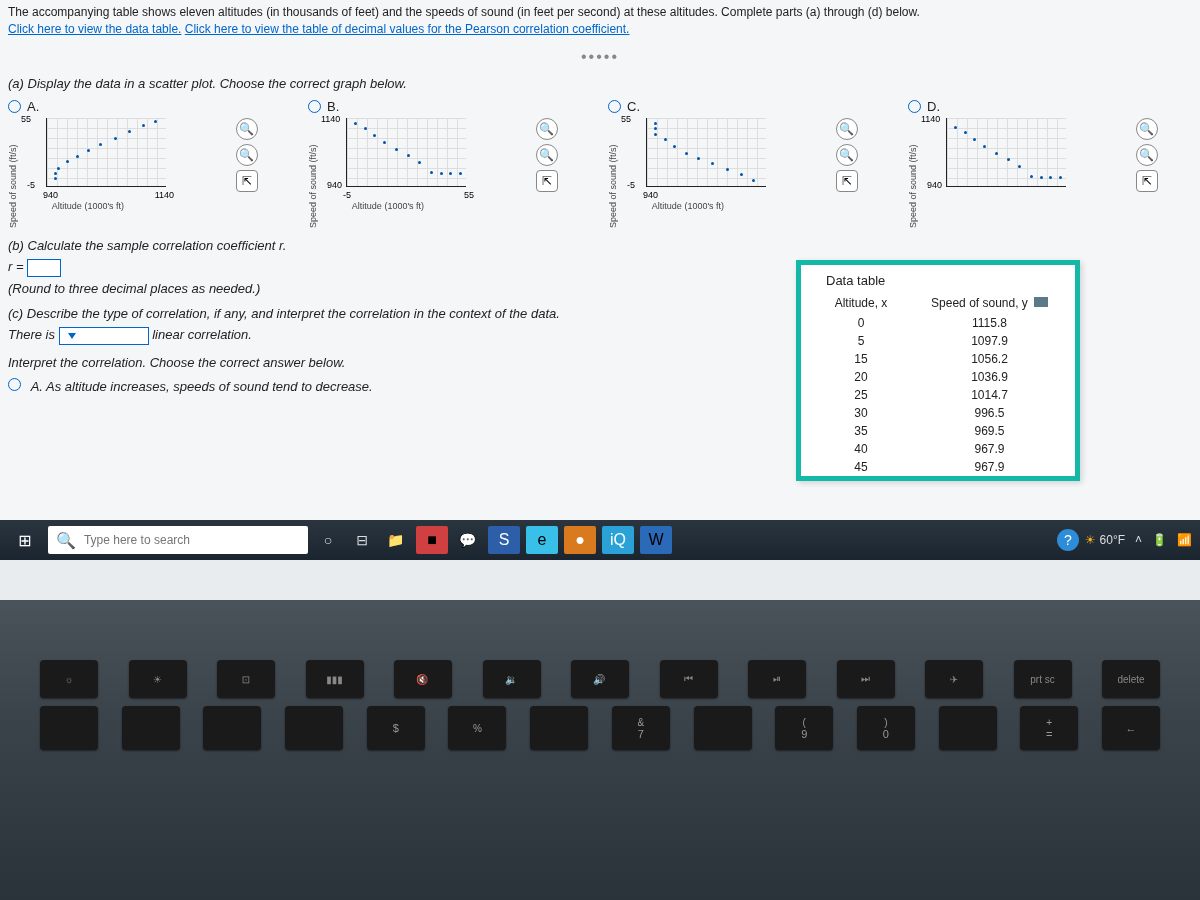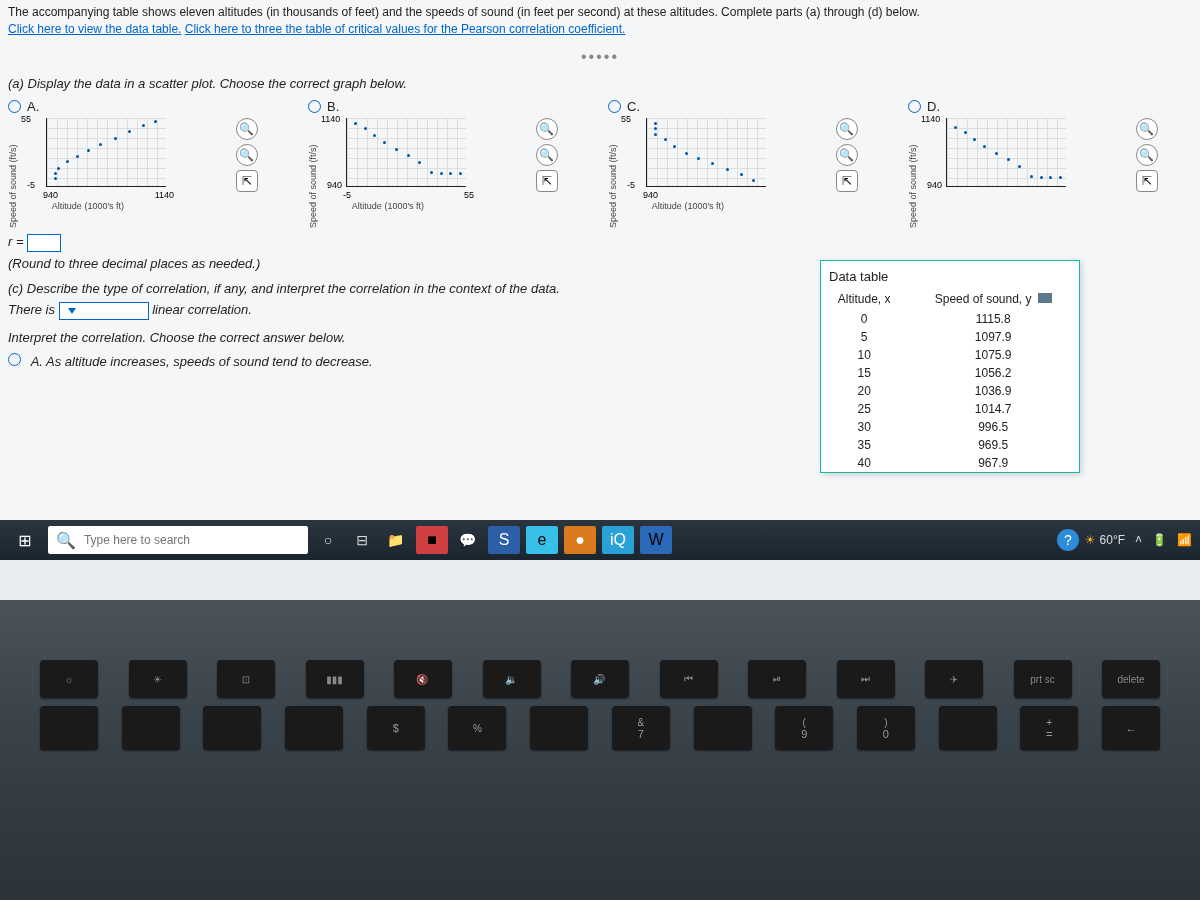--- a/index.html
+++ b/index.html
@@ -22,21 +22,21 @@
   .tick-x-left { position: absolute; left: -4px; bottom: -14px; font-size: 9px; }
   .tick-x-right { position: absolute; right: -8px; bottom: -14px; font-size: 9px; }
   .xlabel { font-size: 9px; text-align: center; margin-top: 14px; margin-left: 10px; width: 120px; color: #444; }
   .tools { position: absolute; right: 10px; top: 0; display: flex; flex-direction: column; gap: 4px; }
   .tool-btn { width: 22px; height: 22px; border: 1px solid #888; border-radius: 50%; background: #fff; display: flex; align-items: center; justify-content: center; font-size: 12px; cursor: pointer; }
   .tool-btn.sq { border-radius: 4px; }
   .dot { position: absolute; width: 3px; height: 3px; background: #0055aa; border-radius: 50%; }
   .input-box { border: 1px solid #0066cc; background: #fff; width: 34px; height: 18px; display: inline-block; vertical-align: middle; }
   .select-box { border: 1px solid #0066cc; background: #fff; height: 18px; display: inline-flex; align-items: center; padding: 0 4px; vertical-align: middle; }
   .select-arrow { width: 0; height: 0; border-left: 4px solid transparent; border-right: 4px solid transparent; border-top: 6px solid #0066cc; margin-left: 4px; }
-  .data-popup { position: absolute; right: 120px; top: 260px; background: #fff; border: 1px solid #14b8a6; box-shadow: 2px 2px 6px rgba(0,0,0,0.15); width: 260px; }
+  .data-popup { position: absolute; right: 120px; top: 260px; background: #fff; border: 5px solid #14b8a6; box-shadow: 2px 2px 6px rgba(0,0,0,0.15); width: 284px; padding-left: 17px; }
   .popup-title { font-size: 13px; padding: 8px 8px 4px; color: #222; }
   .popup-table { width: 100%; font-size: 12px; border-collapse: collapse; }
   .popup-table th { text-align: center; font-weight: normal; padding: 4px 6px; color: #222; }
   .popup-table td { text-align: center; padding: 2px 6px; color: #222; }
   .popup-icon { width: 14px; height: 10px; background: #5a7a8a; display: inline-block; margin-left: 6px; }
   .cursor-arrow { position: absolute; right: 310px; top: 255px; font-size: 18px; color: #000; transform: rotate(-20deg); }
   
   .taskbar { position: absolute; bottom: 340px; left: 0; right: 0; height: 40px; background: linear-gradient(to bottom, #2a3540, #1a2530); display: flex; align-items: center; padding: 0 8px; gap: 6px; }
   .start-btn { width: 34px; height: 28px; display: flex; align-items: center; justify-content: center; color: #fff; font-size: 16px; }
   .search-wrap { background: #fff; height: 28px; width: 260px; display: flex; align-items: center; padding: 0 8px; gap: 8px; border-radius: 2px; }
@@ -58,21 +58,21 @@
   .num-key { background: #1a1a1a; color: #999; width: 58px; height: 44px; border-radius: 4px; display: flex; flex-direction: column; align-items: center; justify-content: center; font-size: 11px; box-shadow: 0 1px 2px rgba(0,0,0,0.5); }
   .num-key .top { font-size: 10px; }
 </style>
 </head>
 <body>
 
 <div class="page">
   <div class="intro">
     <span>The accompanying table shows eleven altitudes (in thousands of feet) and the speeds of sound (in feet per second) at these altitudes. Complete parts (a) through (d) below.</span><br>
     <span class="link">Click here to view the data table.</span>
-    <span class="link">Click here to three the table of critical values for the Pearson correlation coefficient.</span>
+    <span class="link">Click here to view the table of decimal values for the Pearson correlation coefficient.</span>
   </div>
   <div class="divider-dots">•••••</div>
 
   <div class="part">(a) Display the data in a scatter plot. Choose the correct graph below.</div>
 
   <div class="options-row">
 
     <div class="option">
       <div class="option-head">
         <span class="radio"></span>
@@ -204,20 +204,21 @@
         </div>
         <div class="tools">
           <div class="tool-btn">🔍</div>
           <div class="tool-btn">🔍</div>
           <div class="tool-btn sq">⇱</div>
         </div>
       </div>
     </div>
   </div>
 
+  <div class="part">(b) Calculate the sample correlation coefficient r.</div>
   <div class="part" style="margin-top:6px;">
     <span>r =</span>
     <span class="input-box"></span>
   </div>
   <div class="part" style="margin-top:4px;">(Round to three decimal places as needed.)</div>
 
   <div class="part">(c) Describe the type of correlation, if any, and interpret the correlation in the context of the data.</div>
   <div class="part" style="margin-top:6px;">
     <span>There is</span>
     <span class="select-box" style="width:90px;">
@@ -244,24 +245,20 @@
       <tbody id="data-rows">
           <tr>
             <td>0</td>
             <td>1115.8</td>
           </tr>
           <tr>
             <td>5</td>
             <td>1097.9</td>
           </tr>
           <tr>
-            <td>10</td>
-            <td>1075.9</td>
-          </tr>
-          <tr>
             <td>15</td>
             <td>1056.2</td>
           </tr>
           <tr>
             <td>20</td>
             <td>1036.9</td>
           </tr>
           <tr>
             <td>25</td>
             <td>1014.7</td>
@@ -269,20 +266,24 @@
           <tr>
             <td>30</td>
             <td>996.5</td>
           </tr>
           <tr>
             <td>35</td>
             <td>969.5</td>
           </tr>
           <tr>
             <td>40</td>
+            <td>967.9</td>
+          </tr>
+          <tr>
+            <td>45</td>
             <td>967.9</td>
           </tr>
         </tbody>
     </table>
   </div>
 </div>
 
 <div class="taskbar">
   <div class="start-btn">⊞</div>
   <div class="search-wrap">

